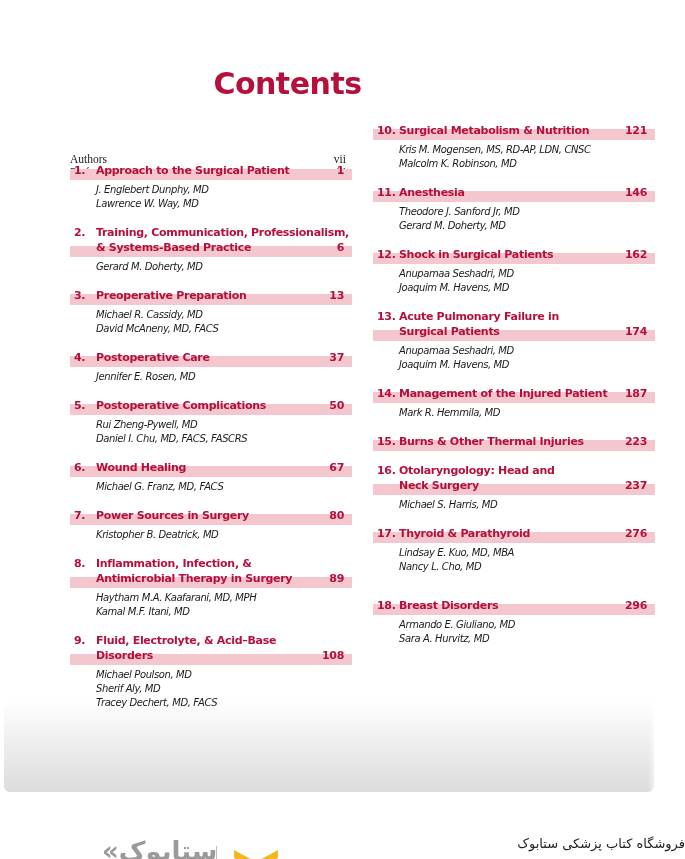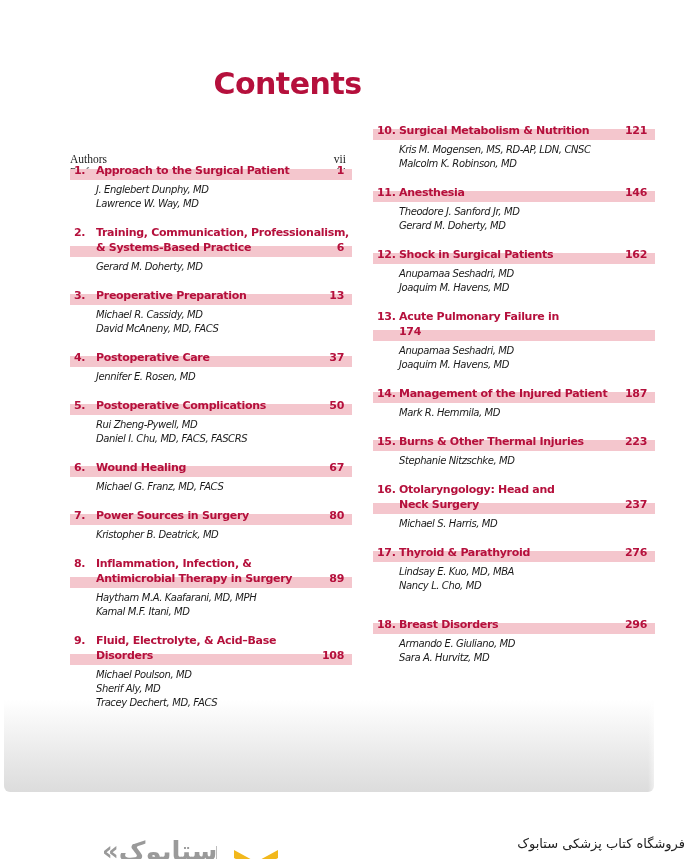--- a/index.html
+++ b/index.html
@@ -282,20 +282,21 @@
       </div>
       <div class="entry" style="margin-top: 14px;">
         <div class="ch-head">
           <div class="band"></div>
           <div class="ch-line">
             <span class="ch-num">13.</span>
             <span class="ch-title">Acute Pulmonary Failure in</span>
           </div>
           <div class="ch-line cont">
             <span class="ch-num">13.</span>
+            <span class="ch-title">Surgical Patients</span>
             <span class="ch-page">174</span>
           </div>
         </div>
         <div class="authors">
           <div>Anupamaa Seshadri, MD</div>
           <div>Joaquim M. Havens, MD</div>
         </div>
       </div>
       <div class="entry" style="margin-top: 14px;">
         <div class="ch-head">
@@ -311,23 +312,20 @@
         </div>
       </div>
       <div class="entry" style="margin-top: 14px;">
         <div class="ch-head">
           <div class="band"></div>
           <div class="ch-line">
             <span class="ch-num">15.</span>
             <span class="ch-title">Burns &amp; Other Thermal Injuries</span>
             <span class="ch-page">223</span>
           </div>
-        </div>
-        <div class="authors">
-          <div>Stephanie Nitzschke, MD</div>
         </div>
       </div>
       <div class="entry" style="margin-top: 14px;">
         <div class="ch-head">
           <div class="band"></div>
           <div class="ch-line">
             <span class="ch-num">16.</span>
             <span class="ch-title">Otolaryngology: Head and</span>
           </div>
           <div class="ch-line cont">

